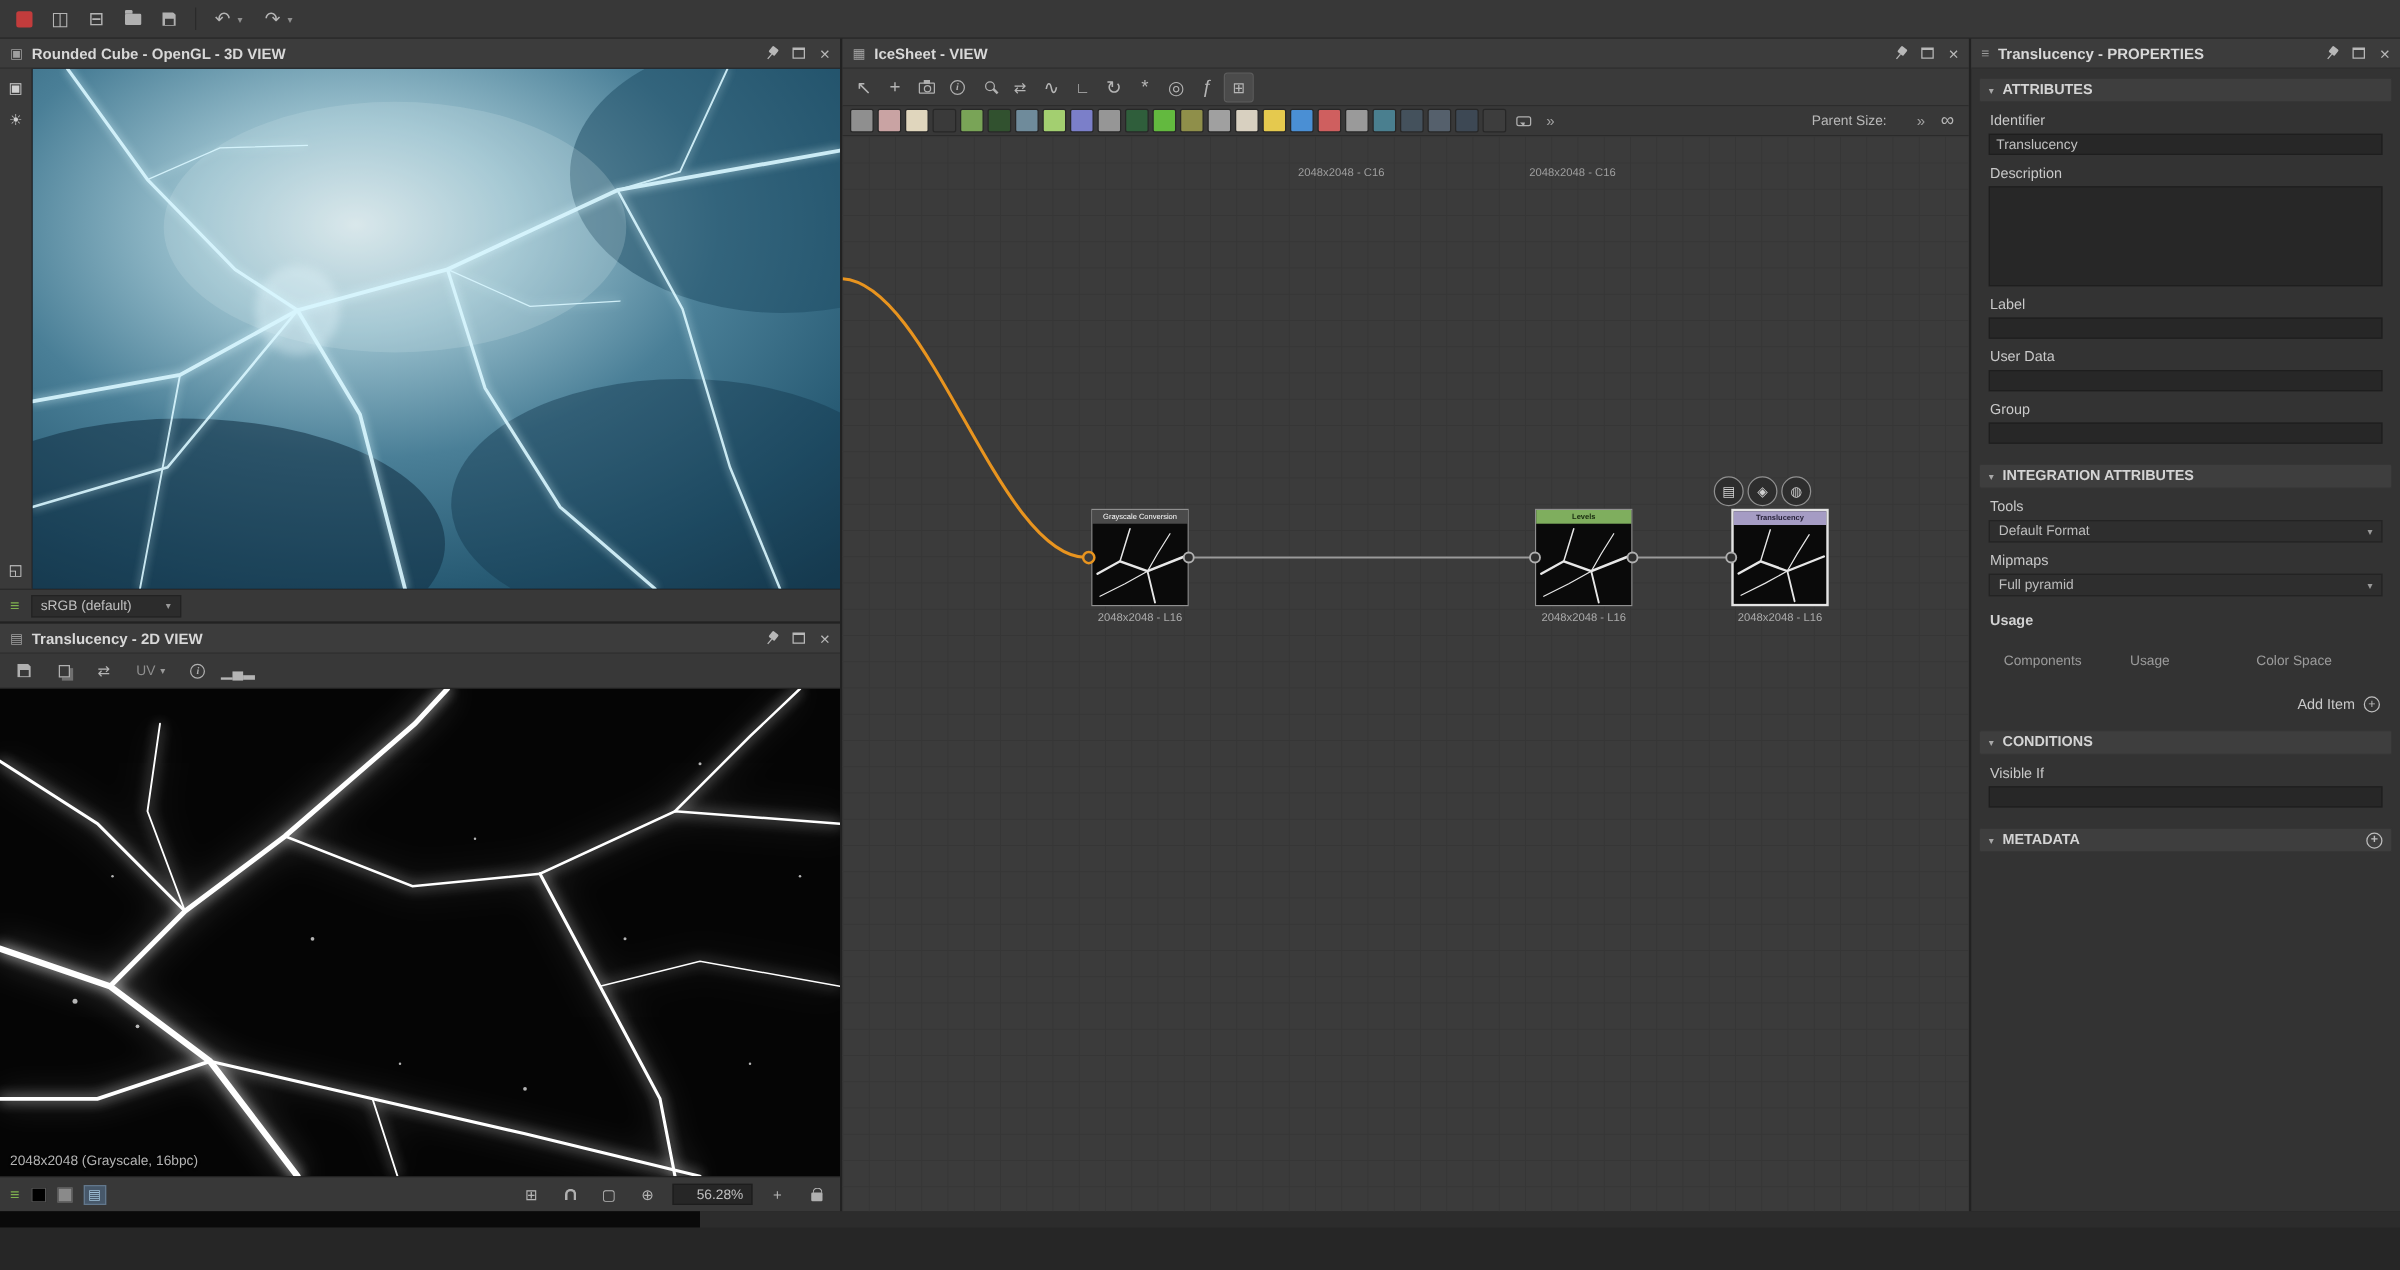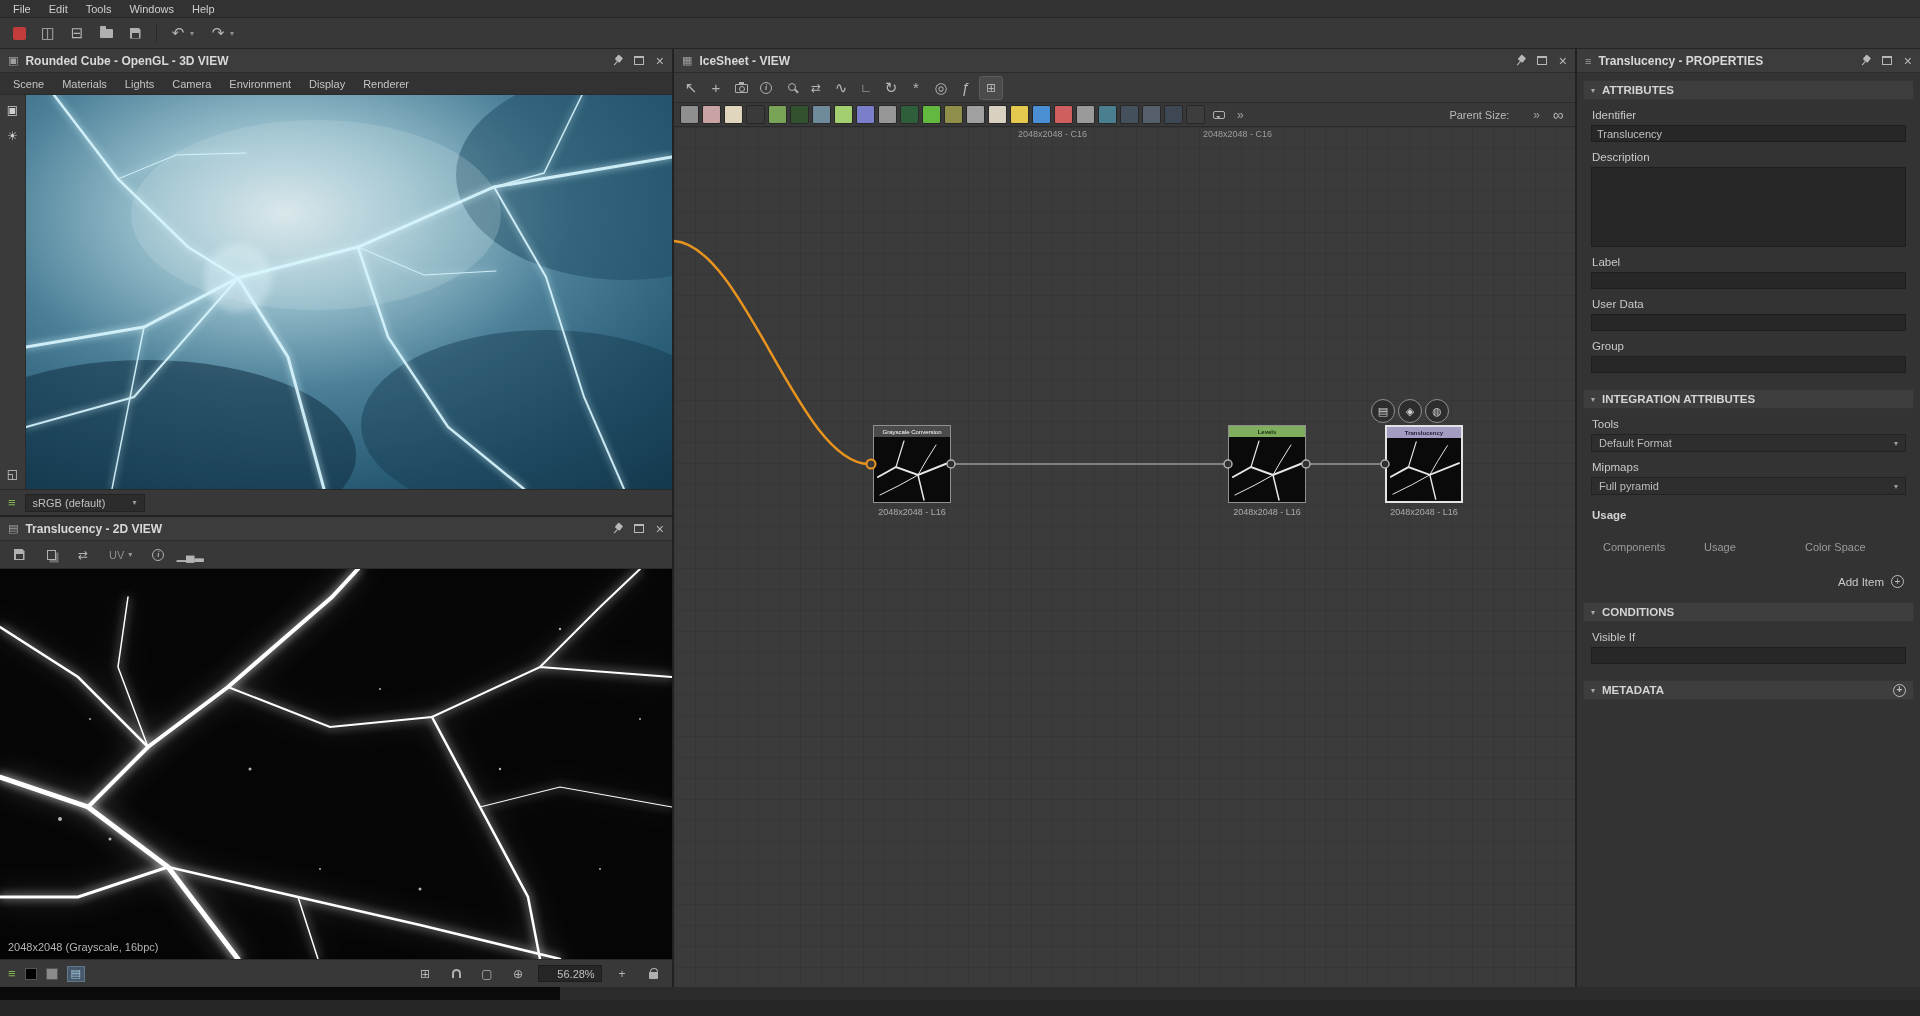--- a/index.html
+++ b/index.html
@@ -101,21 +101,21 @@
     border-bottom:1px solid #2c2c2c; flex:0 0 auto; }
   .graph-palette { height:24px; background:#383838; display:flex; align-items:center; padding:0 6px; gap:3px;
     border-bottom:1px solid #2a2a2a; flex:0 0 auto; }
   .tile { width:19px; height:19px; border:1px solid #272727; border-radius:2px; flex:0 0 auto; }
   .pal-chevron { color:#a0a0a0; font-size:12px; padding:0 4px; }
   .parent-size { display:flex; gap:6px; align-items:center; color:#b9b9b9; font-size:11px; white-space:nowrap; }
   .graph-canvas { flex:1; position:relative; overflow:hidden; background-color:#3b3b3b;
     background-image:linear-gradient(to right,#363636 1px,transparent 1px),linear-gradient(to bottom,#363636 1px,transparent 1px);
     background-size:21px 21px; }
   .wires { position:absolute; inset:0; width:100%; height:100%; z-index:3; pointer-events:none; }
-  .canvas-label { position:absolute; width:110px; font-size:9px; color:#9e9e9e; z-index:1; }
+  .canvas-label { position:absolute; width:110px; text-align:center; font-size:9px; color:#9e9e9e; z-index:1;margin-top:22px; }
   .node { position:absolute; width:78px; height:78px; border:1px solid #8f8f8f; background:#151515; z-index:2; }
   .node.selected { border:2px solid #e3e3e3; }
   .node-header { height:11px; display:flex; align-items:center; justify-content:center; overflow:hidden; }
   .node-title { font-size:6px; white-space:nowrap; color:#fff; }
   .node.n2 .node-title { color:#182a0e; font-weight:bold; }
   .node.n3 .node-title { color:#241f36; font-weight:bold; }
   .node-thumb { position:absolute; left:0; right:0; top:11px; bottom:0; }
   .node-thumb svg { width:100%; height:100%; display:block; }
   .node-size { position:absolute; font-size:9px; color:#ababab; text-align:center; width:120px; z-index:2; }
   .badge { position:absolute; width:24px; height:24px; border-radius:50%; background:#2d2d2d; border:1px solid #909090;
@@ -146,27 +146,20 @@
   .status-right .engine { margin-left:134px; }
   .status-right .ver { margin-left:auto; margin-right:16px; }
   .bottomstrip { height:13px; background:#2c2c2c; flex:0 0 auto; display:flex; }
   .taskbar-stub { width:560px; height:100%; background:#0a0a0a; }
 </style>
 </head>
 <body>
 
 <div id="app">
 
-  <div class="menubar">
-    <span class="menu-item">File</span>
-    <span class="menu-item">Edit</span>
-    <span class="menu-item">Tools</span>
-    <span class="menu-item">Windows</span>
-    <span class="menu-item">Help</span>
-  </div>
 
   <div class="toolbar">
     <span class="tbicon">
         <span class="logo-sq"></span>
       </span>
     <span class="tbicon">◫</span>
     <span class="tbicon">⊟</span>
     <span class="tbicon">
         <span class="i-folder"></span>
       </span>
@@ -187,29 +180,20 @@
       <section class="panel view3d">
         <header class="panel-header">
           <span class="ph-icon">▣</span>
           <span class="panel-title">Rounded Cube - OpenGL - 3D VIEW</span>
           <span class="win-controls">
             <span class="i-pin"></span>
             <span class="i-max"></span>
             <span class="i-close">×</span>
           </span>
         </header>
-        <nav class="view3d-menu">
-          <span>Scene</span>
-          <span>Materials</span>
-          <span>Lights</span>
-          <span>Camera</span>
-          <span>Environment</span>
-          <span>Display</span>
-          <span>Renderer</span>
-        </nav>
         <div class="view3d-body">
           <div class="side-strip">
             <span class="strip-icon">▣</span>
             <span class="strip-icon">☀</span>
             <span class="strip-spacer"></span>
             <span class="strip-icon">◱</span>
           </div>
           <div class="viewport3d">
             <svg viewBox="0 0 646 394" preserveAspectRatio="none">
               <defs>

